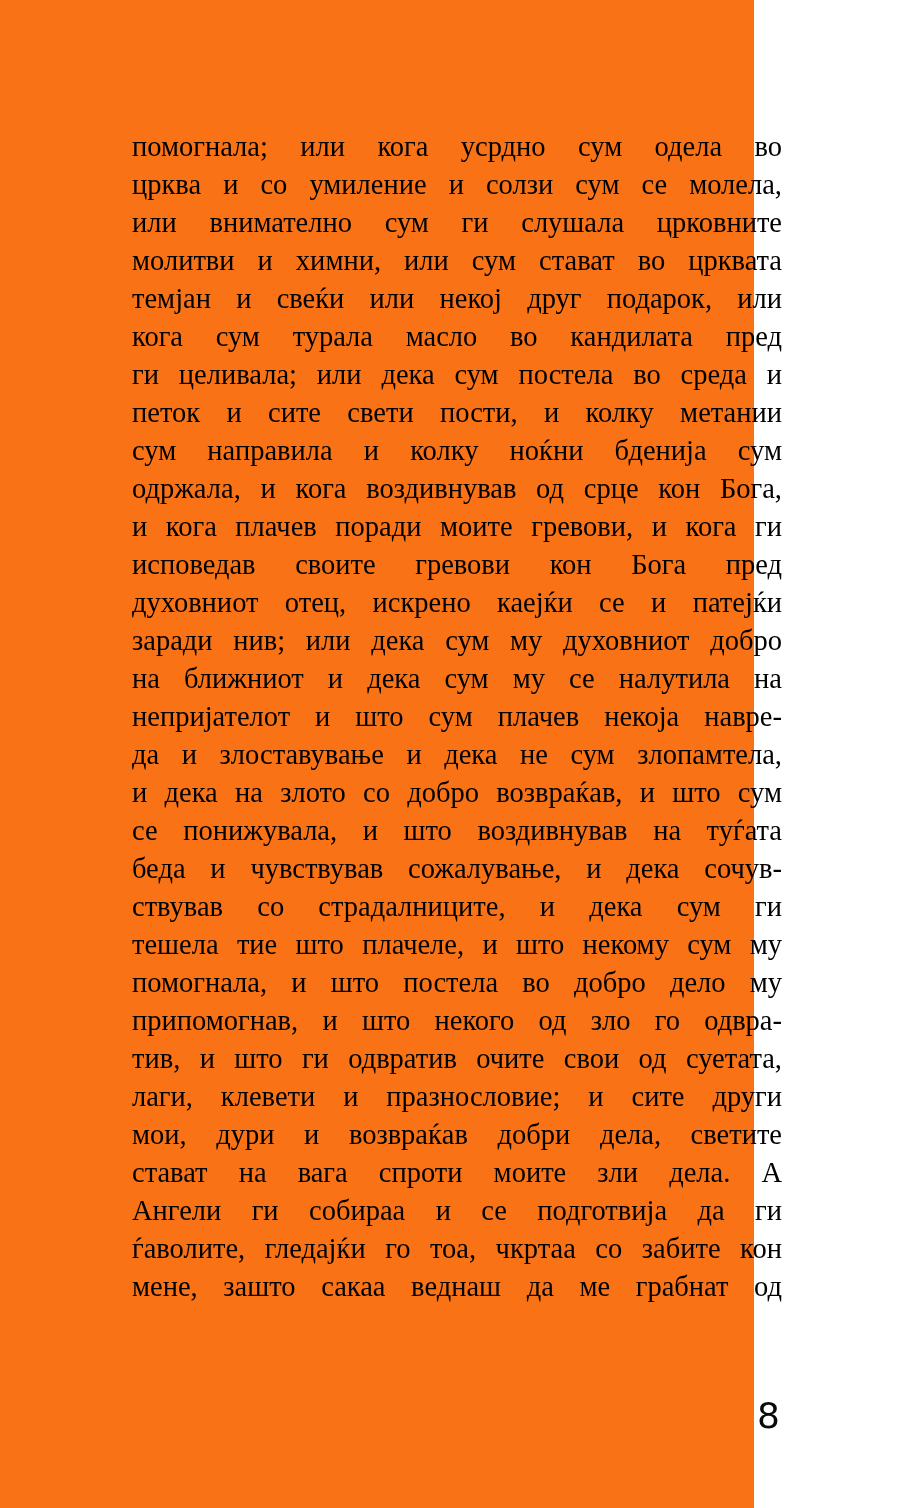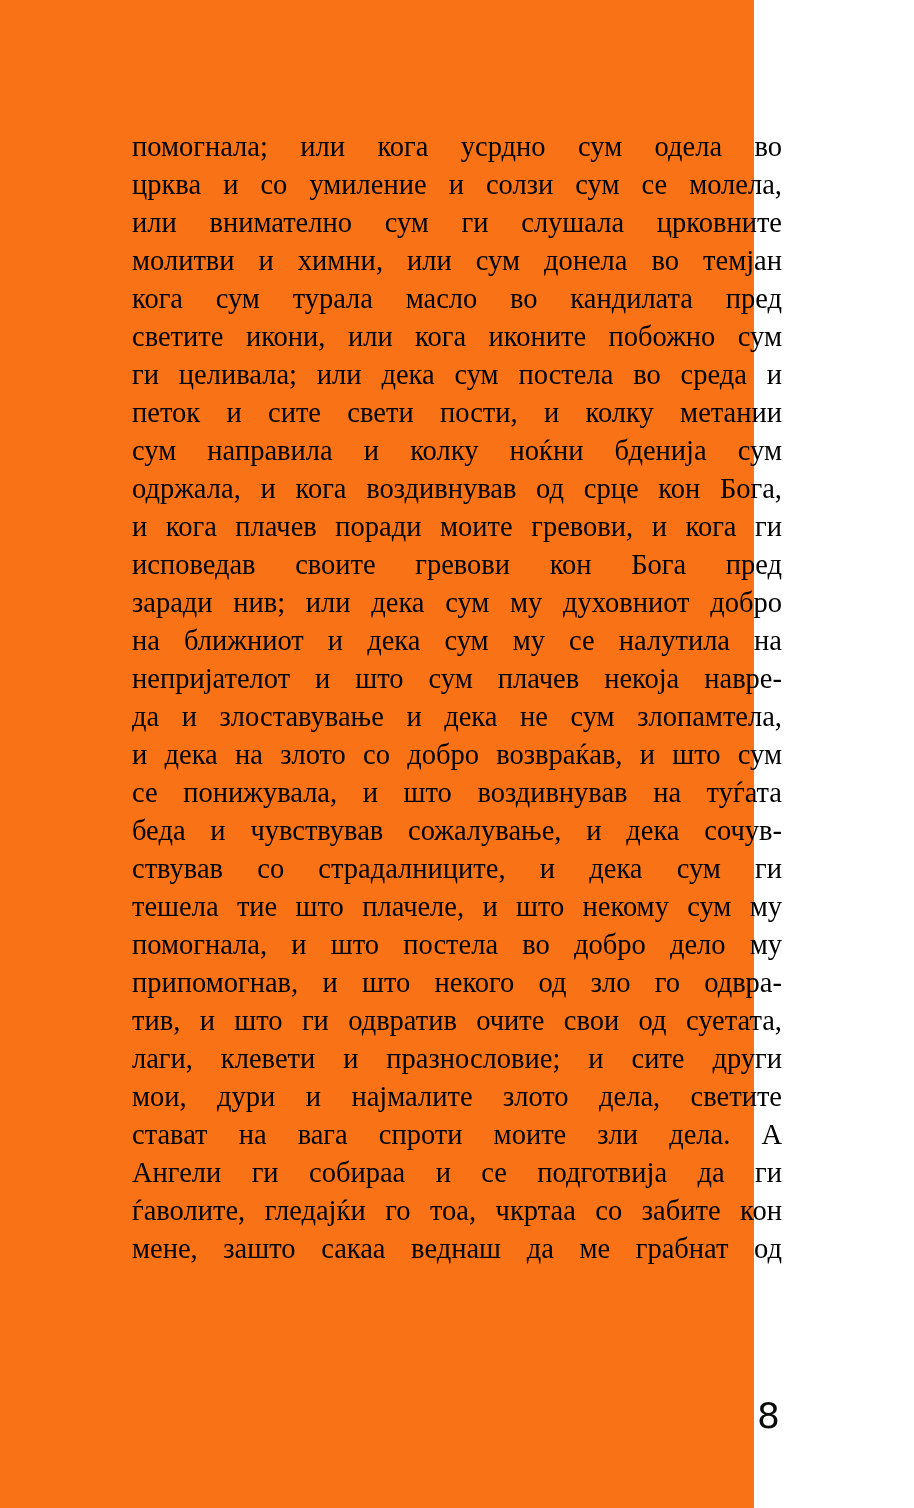--- a/index.html
+++ b/index.html
@@ -51,42 +51,43 @@
   }
 </style>
 </head>
 <body>
 
 <div class="page">
   <div class="text-block">
       <div class="line">помогнала; или кога усрдно сум одела во</div>
       <div class="line">црква и со умиление и солзи сум се молела,</div>
       <div class="line">или внимателно сум ги слушала црковните</div>
-      <div class="line">молитви и химни, или сум донела во темјан</div>
+      <div class="line">молитви и химни, или сум стават во црквата</div>
+      <div class="line">темјан и свеќи или некој друг подарок, или</div>
       <div class="line">кога сум турала масло во кандилата пред</div>
-      <div class="line">светите икони, или кога иконите побожно сум</div>
       <div class="line">ги целивала; или дека сум постела во среда и</div>
       <div class="line">петок и сите свети пости, и колку метании</div>
       <div class="line">сум направила и колку ноќни бденија сум</div>
       <div class="line">одржала, и кога воздивнував од срце кон Бога,</div>
       <div class="line">и кога плачев поради моите гревови, и кога ги</div>
       <div class="line">исповедав своите гревови кон Бога пред</div>
+      <div class="line">духовниот отец, искрено каејќи се и патејќи</div>
       <div class="line">заради нив; или дека сум му духовниот добро</div>
       <div class="line">на ближниот и дека сум му се налутила на</div>
       <div class="line">непријателот и што сум плачев некоја навре-</div>
       <div class="line">да и злоставување и дека не сум злопамтела,</div>
       <div class="line">и дека на злото со добро возвраќав, и што сум</div>
       <div class="line">се понижувала, и што воздивнував на туѓата</div>
       <div class="line">беда и чувствував сожалување, и дека сочув-</div>
       <div class="line">ствував со страдалниците, и дека сум ги</div>
       <div class="line">тешела тие што плачеле, и што некому сум му</div>
       <div class="line">помогнала, и што постела во добро дело му</div>
       <div class="line">припомогнав, и што некого од зло го одвра-</div>
       <div class="line">тив, и што ги одвратив очите свои од суетата,</div>
       <div class="line">лаги, клевети и празнословие; и сите други</div>
-      <div class="line">мои, дури и најмалите злото дела, светите</div>
+      <div class="line">мои, дури и возвраќав добри дела, светите</div>
       <div class="line">стават на вага спроти моите зли дела. А</div>
       <div class="line">Ангели ги собираа и се подготвија да ги</div>
       <div class="line">ѓаволите, гледајќи го тоа, чкртаа со забите кон</div>
       <div class="line">мене, зашто сакаа веднаш да ме грабнат од</div>
     </div>
   <div class="page-number">8</div>
 </div>
 
 </body></html>

